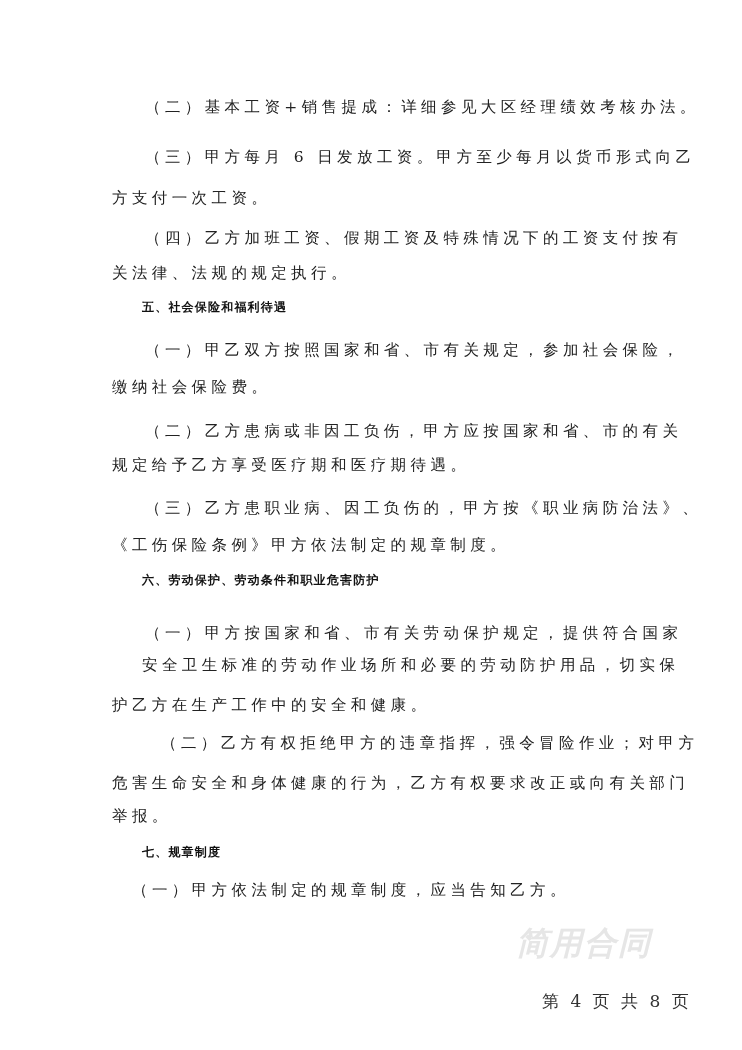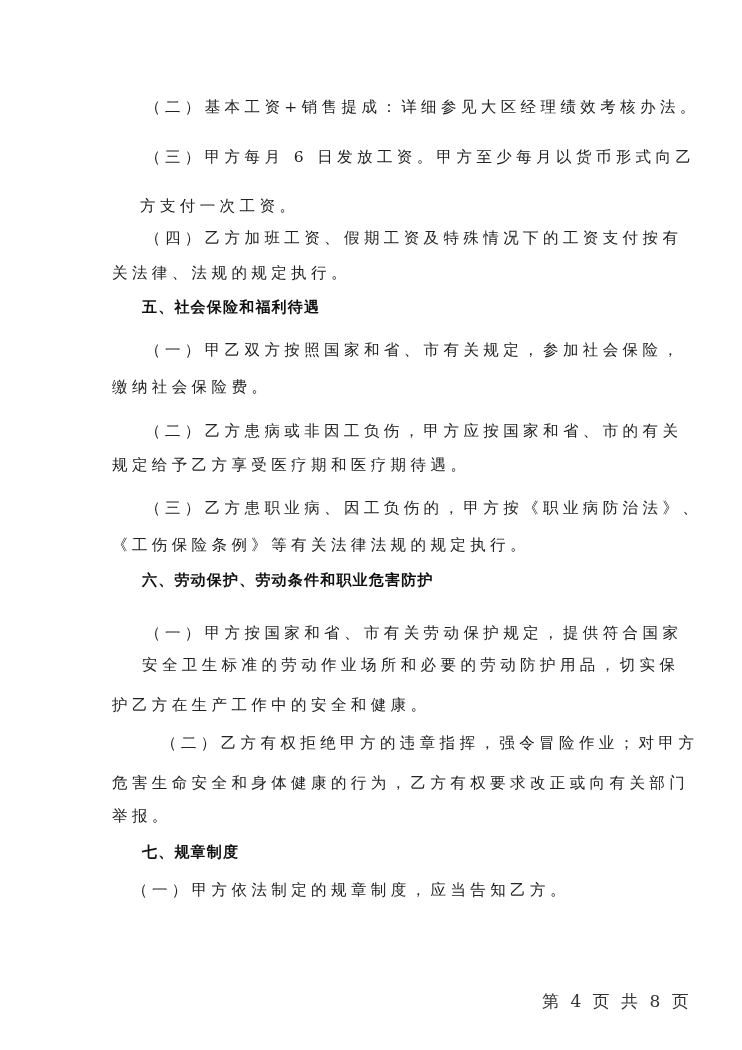--- a/index.html
+++ b/index.html
@@ -6,55 +6,56 @@
     body {
       width: 742px; height: 1050px; position: relative; overflow: hidden;
       font-family: "DejaVu Serif", "Liberation Serif", serif;
       color: #222222;
     }
     .page { position: absolute; left: 0; top: 0; width: 671px; height: 1050px; background: #fff; }
     .line {
       position: absolute; left: 0; white-space: nowrap;
       font-size: 15.5px; letter-spacing: 4.4px; line-height: 20px;
     }
-    .heading { font-weight: bold; letter-spacing: 1.2px; font-size: 15px; color: #111; }
+    .heading { font-weight: bold; letter-spacing: 1.2px; font-size: 12px; color: #111; }
     .watermark {
       position: absolute; font-family: "DejaVu Sans", "Liberation Sans", sans-serif;
       font-weight: bold; font-style: italic; color: #e6e6e6; white-space: nowrap;
     }
     .wm1 { left: 516px; top: 922px; font-size: 32px; letter-spacing: 2px; }
     .wm2 { left: 514px; top: 971px; font-size: 19px; letter-spacing: 1px; }
     .footer {
       position: absolute; left: 542px; top: 990px; font-size: 17px; letter-spacing: 3px;
       color: #333; white-space: nowrap;
     }
   </style>
 </head>
 <body>
 
 <div class="page">
   <div id="lines">
       <div class="line" style="left: 145px; top: 97px;">（二）基本工资+销售提成：详细参见大区经理绩效考核办法。</div>
       <div class="line" style="left: 145px; top: 147px;">（三）甲方每月 6 日发放工资。甲方至少每月以货币形式向乙</div>
-      <div class="line" style="left: 112px; top: 196px; margin-left: 28px;">方支付一次工资。</div>
+      <div class="line" style="left: 112px; top: 188px;">方支付一次工资。</div>
       <div class="line" style="left: 145px; top: 228px;">（四）乙方加班工资、假期工资及特殊情况下的工资支付按有</div>
       <div class="line" style="left: 112px; top: 263px;">关法律、法规的规定执行。</div>
       <div class="line heading" style="left: 142px; top: 297px;">五、社会保险和福利待遇</div>
       <div class="line" style="left: 145px; top: 340px;">（一）甲乙双方按照国家和省、市有关规定，参加社会保险，</div>
       <div class="line" style="left: 112px; top: 377px;">缴纳社会保险费。</div>
       <div class="line" style="left: 145px; top: 421px;">（二）乙方患病或非因工负伤，甲方应按国家和省、市的有关</div>
       <div class="line" style="left: 112px; top: 455px;">规定给予乙方享受医疗期和医疗期待遇。</div>
       <div class="line" style="left: 145px; top: 498px;">（三）乙方患职业病、因工负伤的，甲方按《职业病防治法》、</div>
-      <div class="line" style="left: 112px; top: 535px;">《工伤保险条例》等有关法律法规的规定执行。</div>
+      <div class="line" style="left: 112px; top: 535px;">《工伤保险条例》甲方依法制定的规章制度。</div>
       <div class="line heading" style="left: 142px; top: 570px;">六、劳动保护、劳动条件和职业危害防护</div>
       <div class="line" style="left: 145px; top: 624px; font-family: Liberation Mono, monospace;">（一）甲方按国家和省、市有关劳动保护规定，提供符合国家</div>
       <div class="line" style="left: 142px; top: 655px;">安全卫生标准的劳动作业场所和必要的劳动防护用品，切实保</div>
       <div class="line" style="left: 112px; top: 695px;">护乙方在生产工作中的安全和健康。</div>
       <div class="line" style="left: 145px; top: 733px; margin-left: 16px;">（二）乙方有权拒绝甲方的违章指挥，强令冒险作业；对甲方</div>
       <div class="line" style="left: 112px; top: 773px;">危害生命安全和身体健康的行为，乙方有权要求改正或向有关部门</div>
       <div class="line" style="left: 112px; top: 806px;">举报。</div>
       <div class="line heading" style="left: 142px; top: 842px;">七、规章制度</div>
       <div class="line" style="left: 132px; top: 880px;">（一）甲方依法制定的规章制度，应当告知乙方。</div>
     </div>
 
+  <div class="watermark wm1">简用合同</div>
 
   <div class="footer">第 4 页 共 8 页</div>
 </div>
 
 </body></html>

